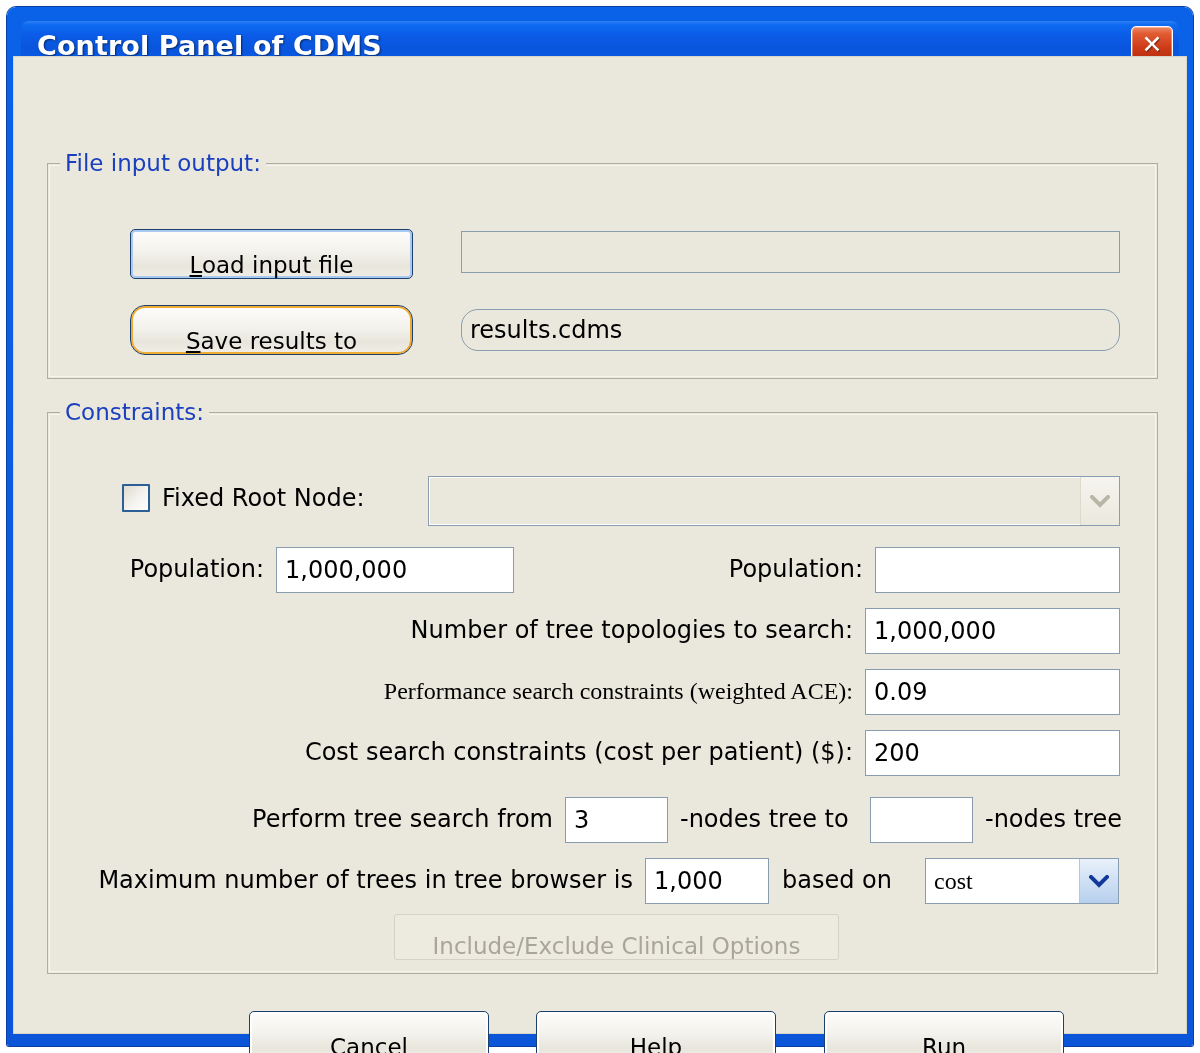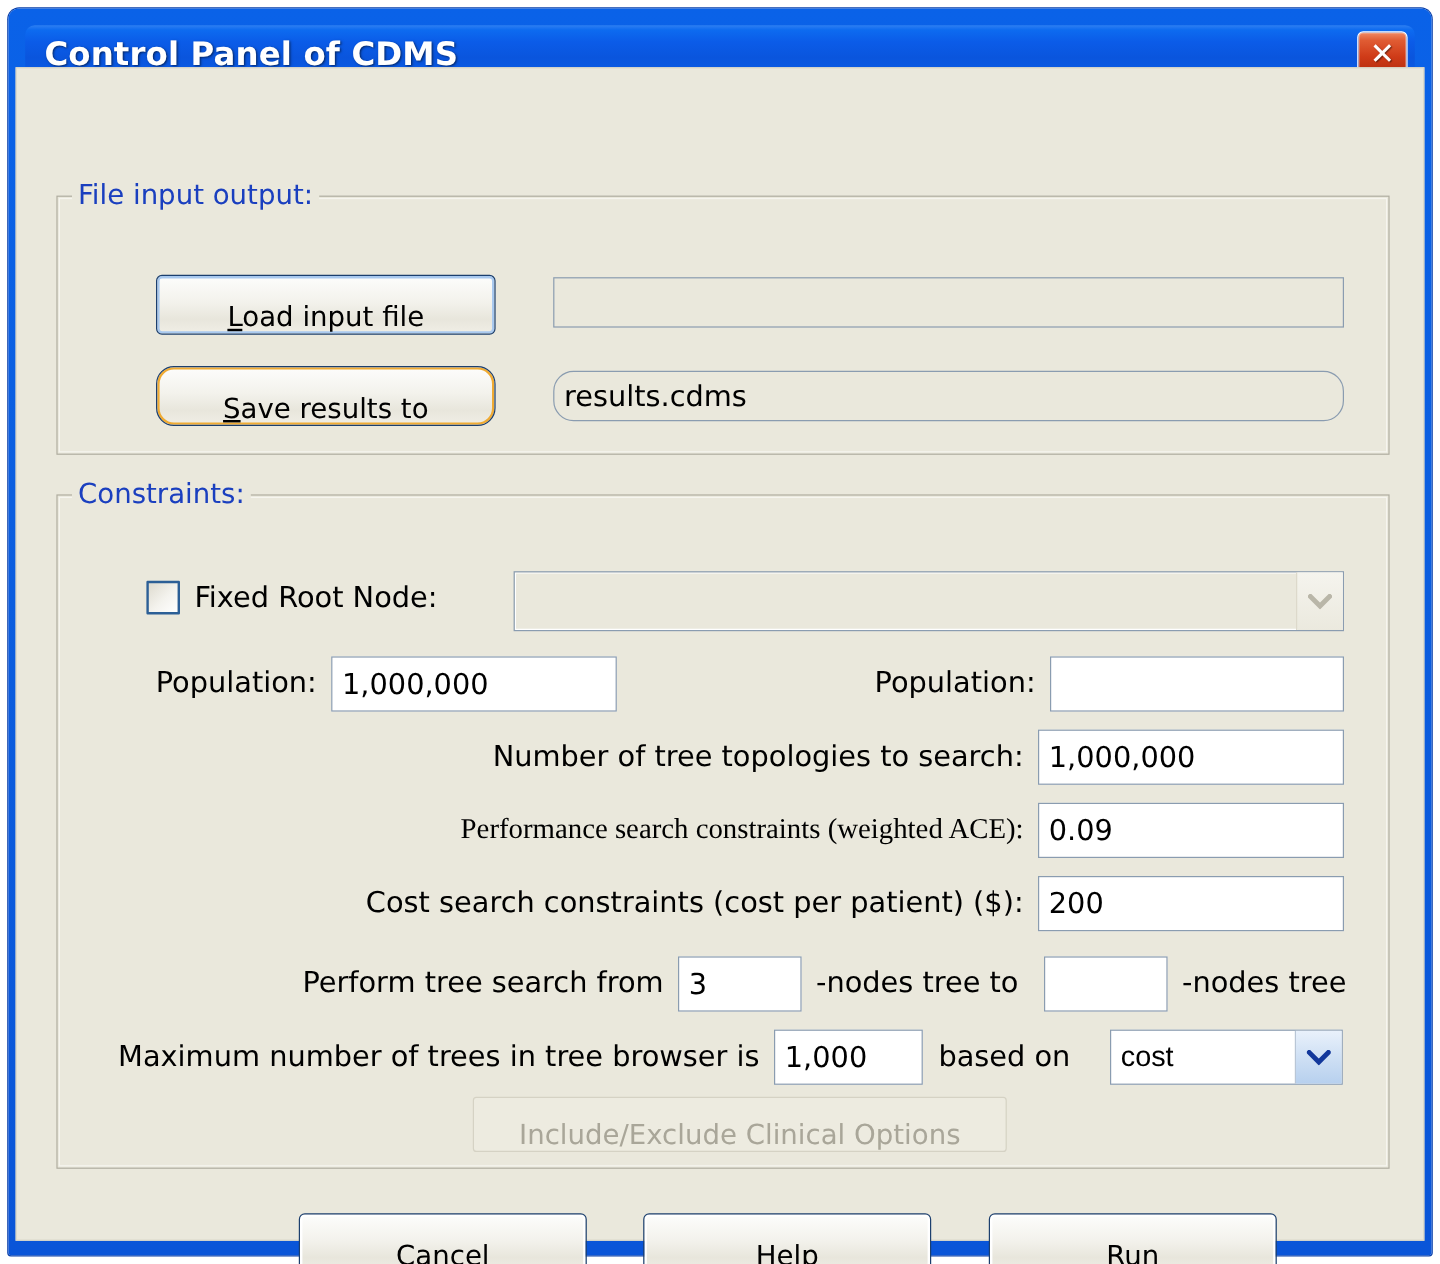--- a/index.html
+++ b/index.html
@@ -251,21 +251,21 @@
     border: 1px solid #8a9cb0;
     background: #ffffff;
     display: flex;
     align-items: center;
     cursor: pointer;
     box-shadow: inset 0 0 0 1px #ffffff;
   }
   .combo .combo-value {
     flex: 1;
     padding: 0 8px;
-    font-family: Liberation Sans, sans-serif;
+    font-family: Liberation Serif, serif;
     font-size: 24px;
     color: #000000;
     white-space: nowrap;
     overflow: hidden;
   }
   .combo .combo-arrow {
     width: 38px;
     align-self: stretch;
     display: flex;
     align-items: center;

